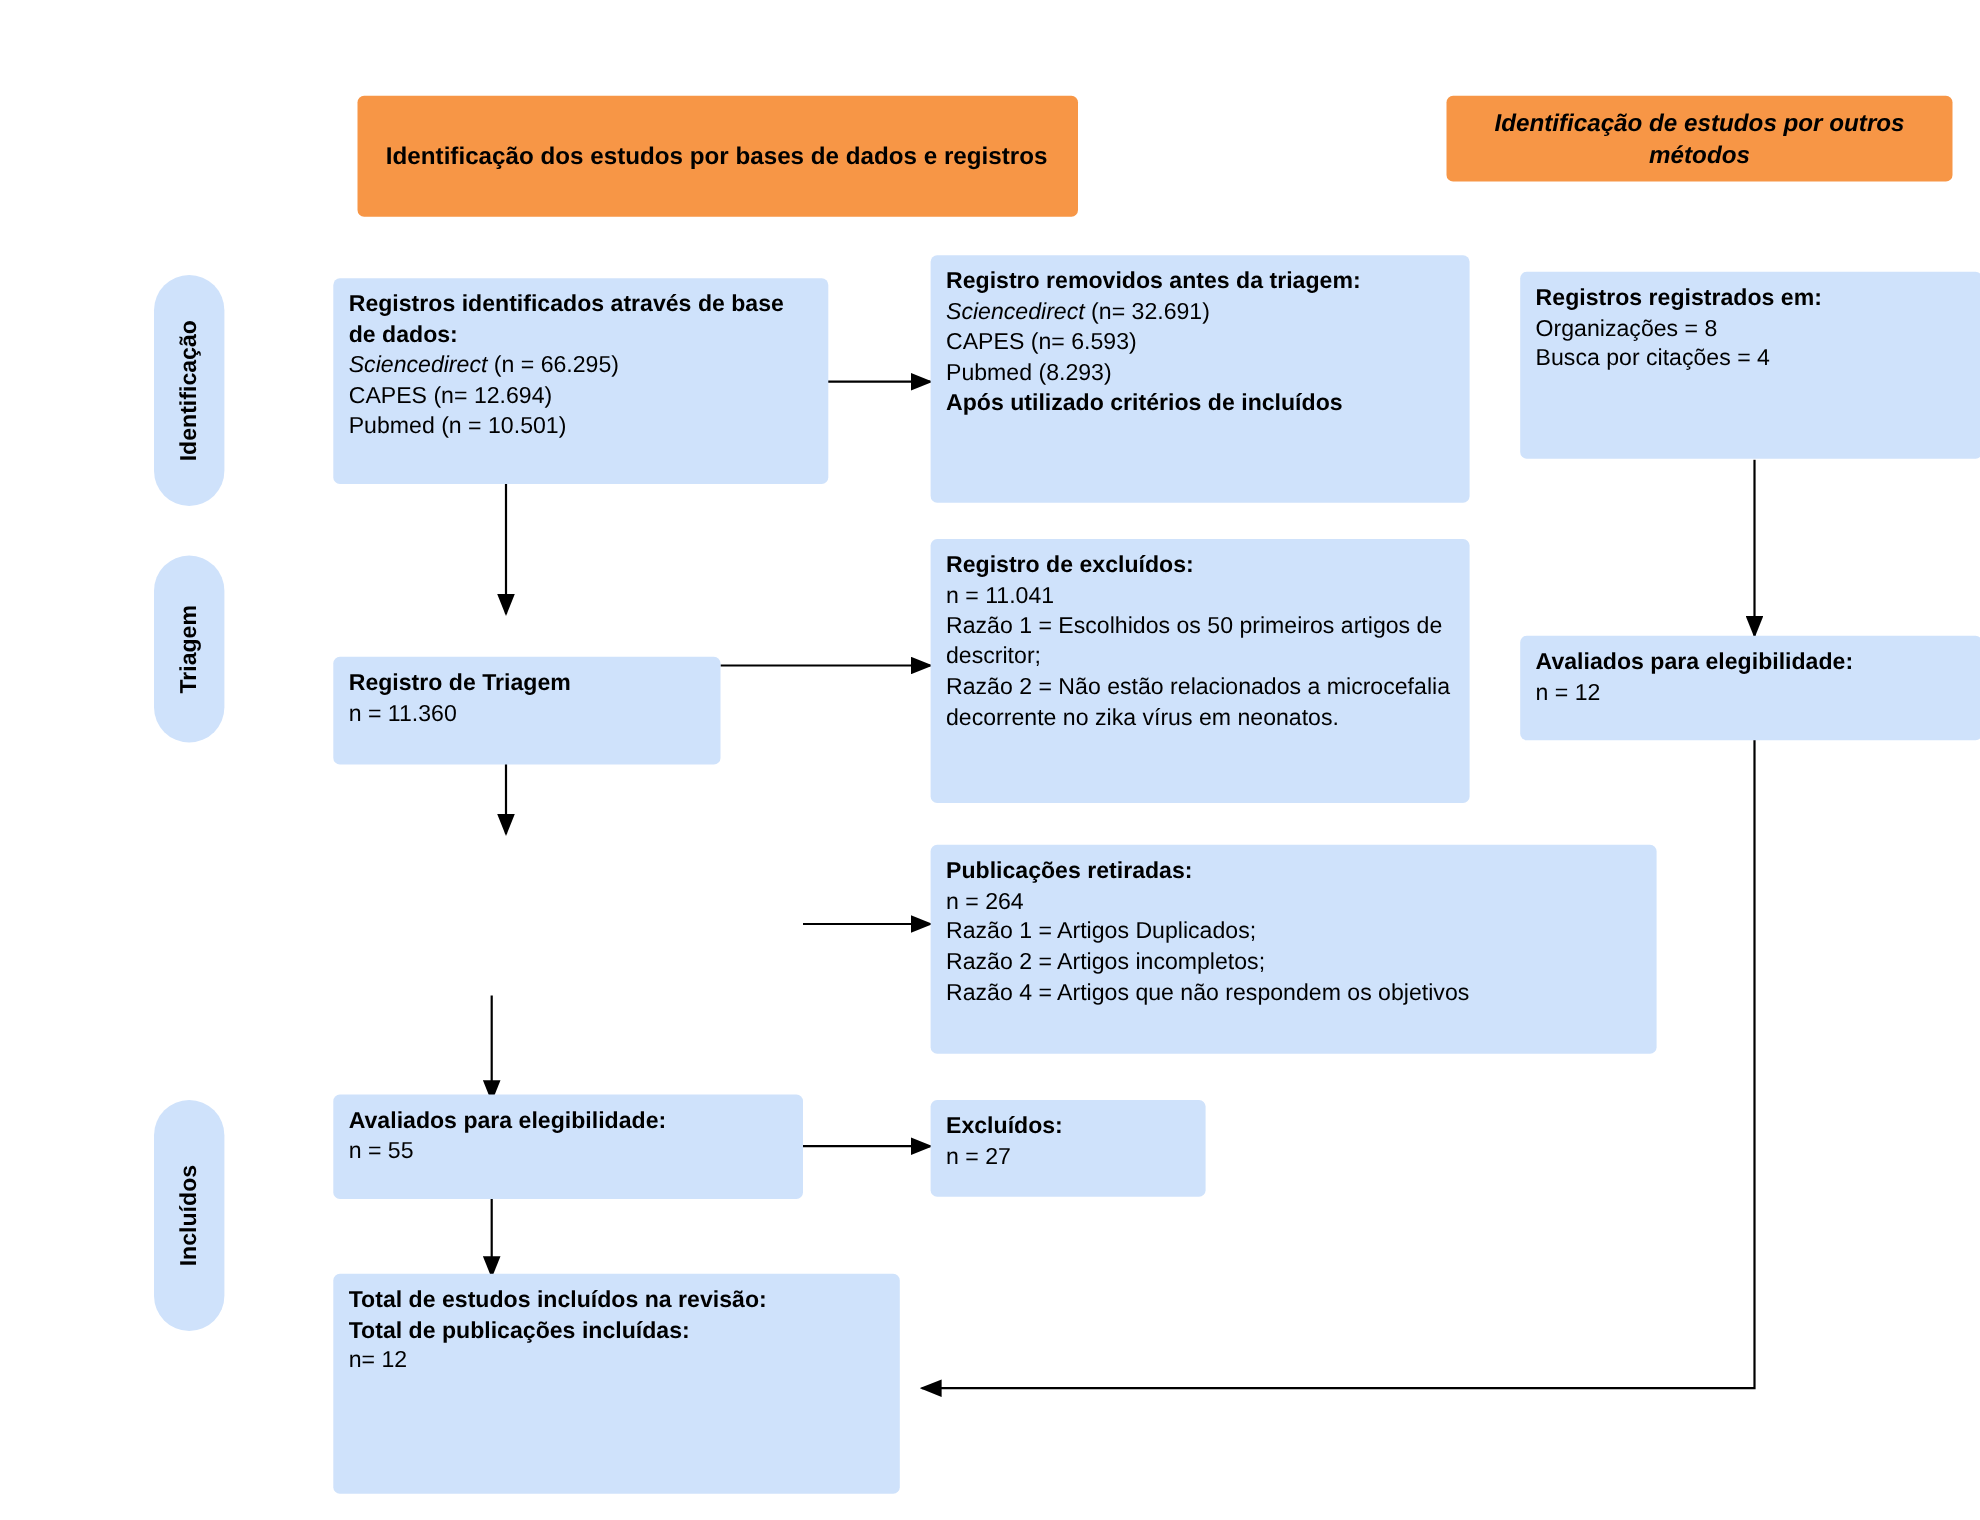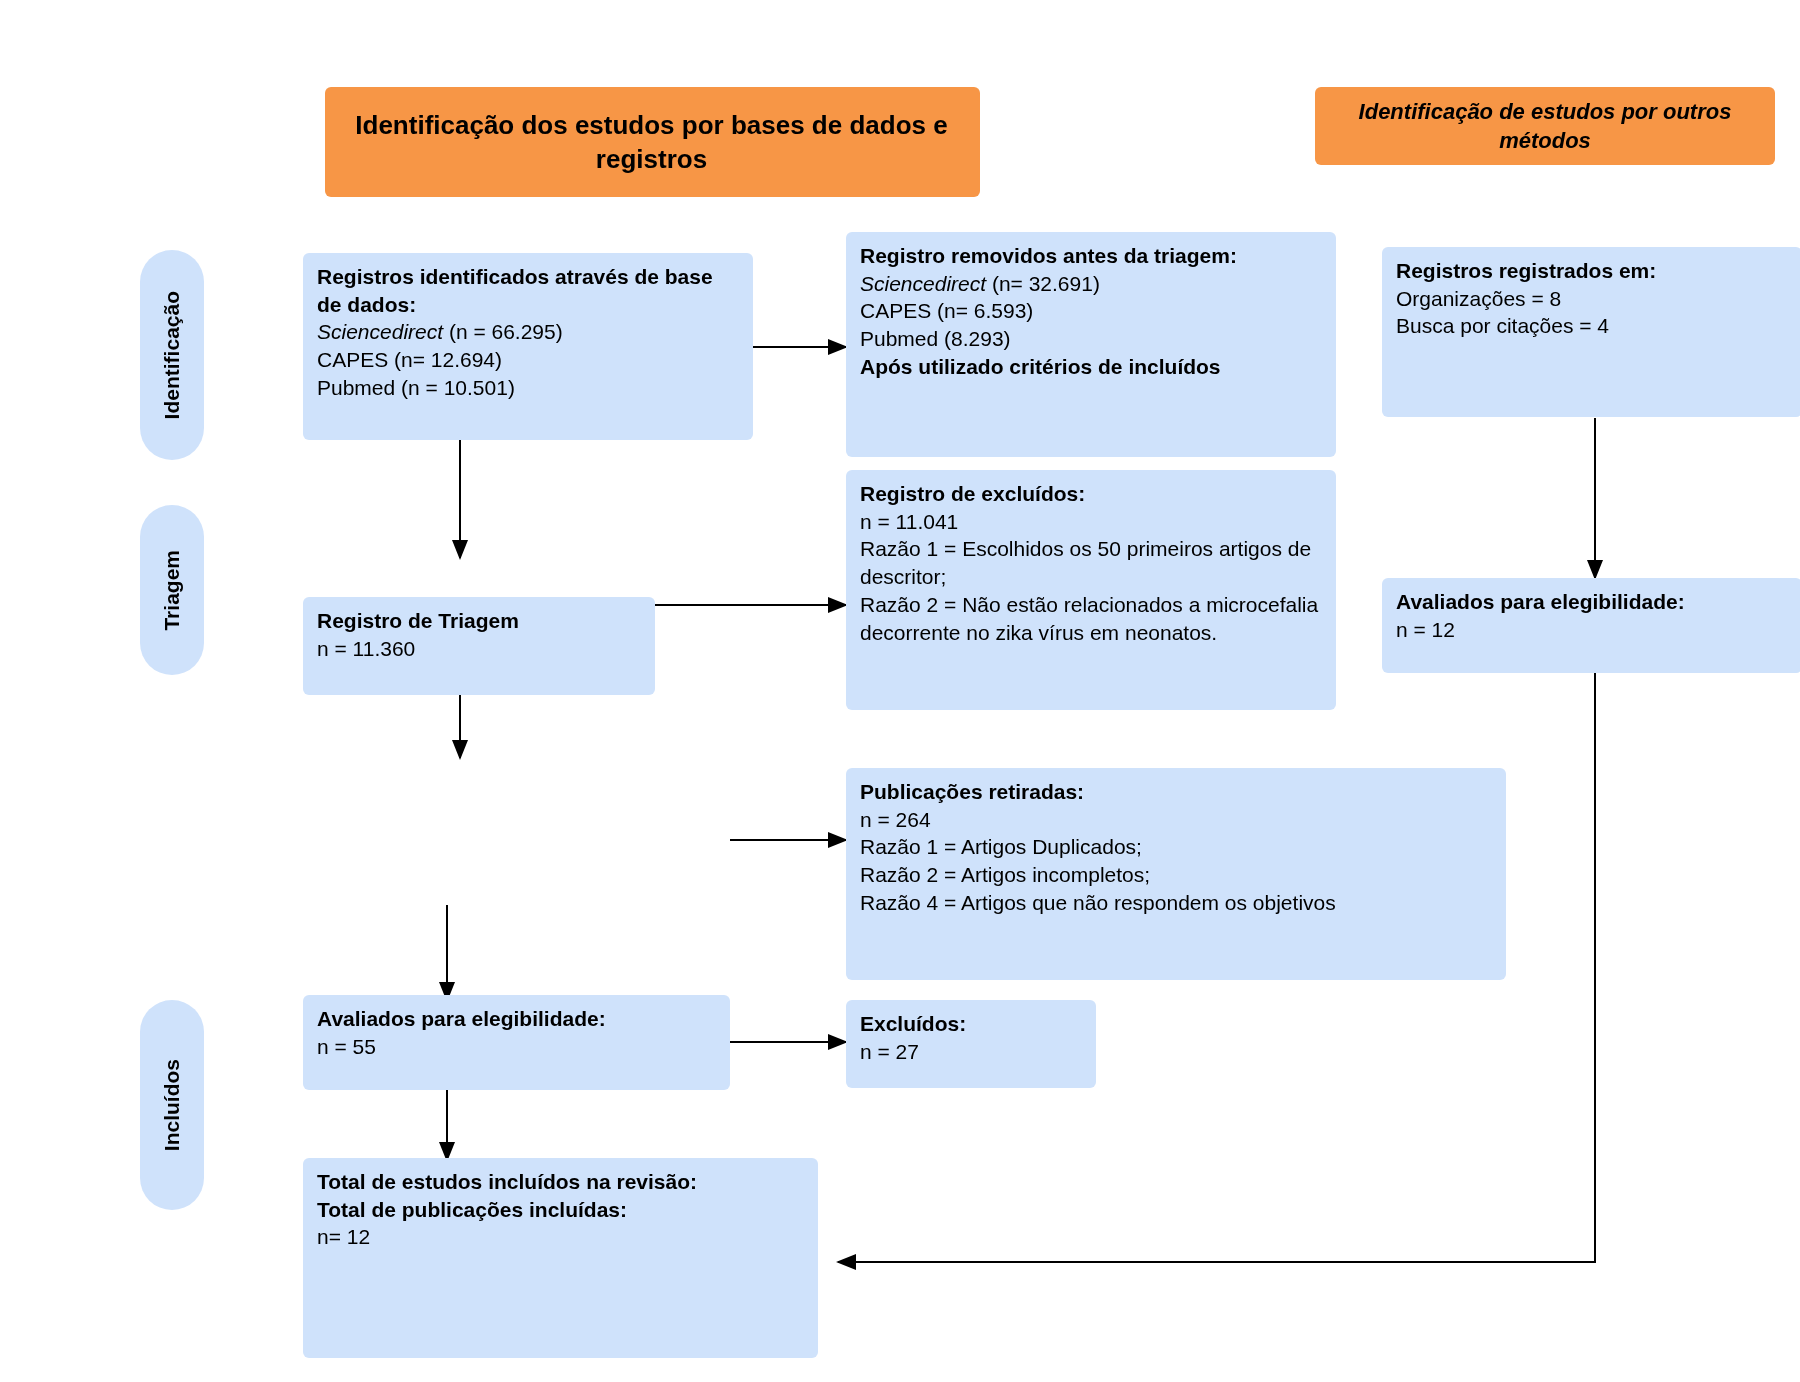--- a/index.html
+++ b/index.html
@@ -103,21 +103,21 @@
   <div class="pill" style="left:140px; top:250px; width:64px; height:210px;">
     <span>Identificação</span>
   </div>
   <div class="pill" style="left:140px; top:505px; width:64px; height:170px;">
     <span>Triagem</span>
   </div>
   <div class="pill" style="left:140px; top:1000px; width:64px; height:210px;">
     <span>Incluídos</span>
   </div>
 
-  <div class="box orange" style="left:325px; top:87px; width:655px; height:110px; font-size:26px;padding-left:16px;">
+  <div class="box orange" style="left:325px; top:87px; width:655px; height:110px; font-size:22px;padding-left:16px;">
     <span>Identificação dos estudos por bases de dados e registros</span>
   </div>
   <div class="box orange" style="left:1315px; top:87px; width:460px; height:78px; font-size:22px;font-style:italic;">
     <span>Identificação de estudos por outros métodos</span>
   </div>
 
   <div class="box blue" style="left:303px; top:253px; width:450px; height:187px;">
     <span class="ln b">Registros identificados através de base de dados:</span>
     <span class="ln"><span class="i">Sciencedirect</span><span> (n = 66.295)</span></span>
     <span class="ln">CAPES (n= 12.694)</span>
@@ -136,34 +136,34 @@
     <span class="ln b">Registros registrados em:</span>
     <span class="ln">Organizações =  8</span>
     <span class="ln">Busca por citações = 4</span>
   </div>
 
   <div class="box blue" style="left:303px; top:553px; width:352px; height:98px;margin-top:44px;">
     <span class="ln b">Registro de Triagem</span>
     <span class="ln">n = 11.360</span>
   </div>
 
-  <div class="box blue" style="left:846px; top:470px; width:490px; height:240px;">
+  <div class="box blue" style="left:846px; top:490px; width:490px; height:240px;">
     <span class="ln b">Registro de excluídos:</span>
     <span class="ln">n = 11.041</span>
     <span class="ln">Razão 1 = Escolhidos os 50 primeiros artigos de descritor;</span>
     <span class="ln">Razão 2 = Não estão relacionados a microcefalia decorrente no zika vírus em neonatos.</span>
   </div>
 
   <div class="box blue" style="left:1382px; top:578px; width:420px; height:95px;">
     <span class="ln b">Avaliados para elegibilidade:</span>
     <span class="ln">n = 12</span>
   </div>
 
 
-  <div class="box blue" style="left:846px; top:768px; width:660px; height:212px;">
+  <div class="box blue" style="left:846px; top:768px; width:660px; height:190px;">
     <span class="ln b">Publicações retiradas:</span>
     <span class="ln">n =  264</span>
     <span class="ln">Razão 1 = Artigos Duplicados;</span>
     <span class="ln">Razão 2 =  Artigos incompletos;</span>
     <span class="ln">Razão 4 = Artigos que não respondem os objetivos</span>
   </div>
 
   <div class="box blue" style="left:303px; top:995px; width:427px; height:95px;">
     <span class="ln b">Avaliados para elegibilidade:</span>
     <span class="ln">n = 55</span>

